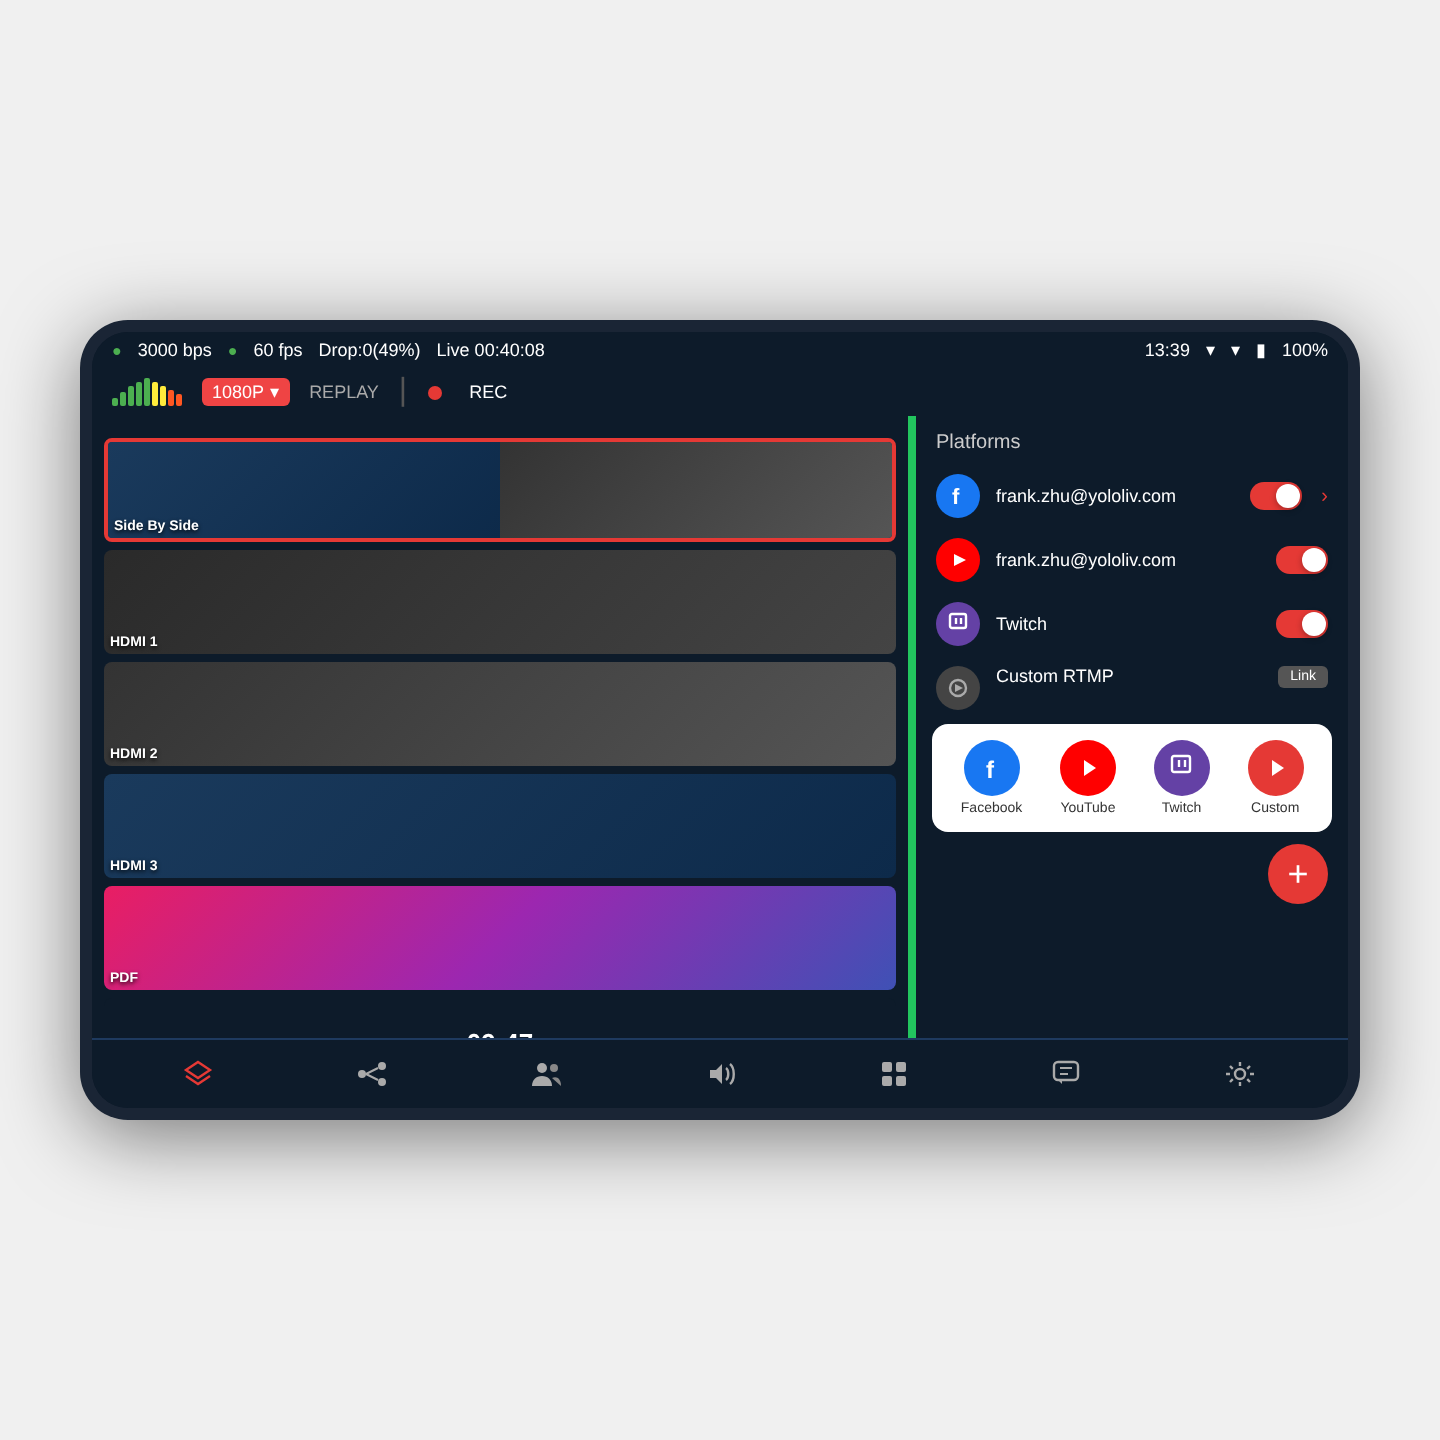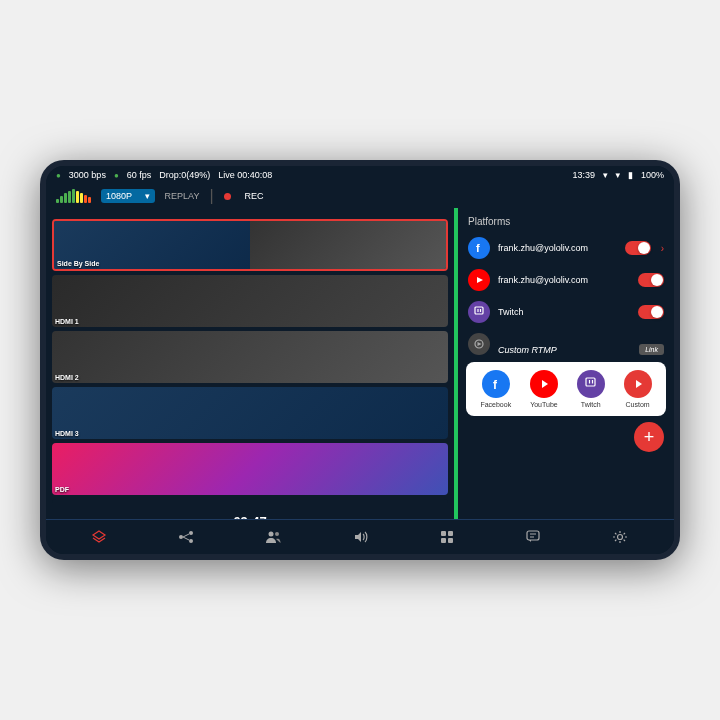--- a/index.html
+++ b/index.html
@@ -61,28 +61,28 @@
       align-items: flex-end;
       gap: 1px;
       height: 14px;
     }
     .toolbar-bar {
       width: 3px;
       background: #4caf50;
       border-radius: 1px;
     }
     .toolbar-res {
-      background: #0369a1;
+      background: #ef4444;
       color: #fff;
       font-size: 9px;
       padding: 2px 5px;
       border-radius: 3px;
       display: flex;
       align-items: center;
-      gap: 13px;
+      gap: 3px;
     }
     .toolbar-replay {
       color: #aaa;
       font-size: 9px;
     }
     .toolbar-rec {
       display: flex;
       align-items: center;
       gap: 14px;
       color: #fff;
@@ -322,24 +322,23 @@
       box-shadow: 0 1px 3px rgba(0,0,0,0.3);
     }
     .chevron-right {
       color: #e53935;
       font-size: 10px;
       margin-left: 2px;
     }
 
     .platform-rtmp {
       display: flex;
-      align-items: flex-end;
+      align-items: flex-start;
       padding: 5px 10px;
       gap: 8px;
-      font-style: italic;
     }
     .link-badge {
       background: #555;
       color: #fff;
       font-size: 7px;
       padding: 2px 6px;
       border-radius: 3px;
     }
 
     

